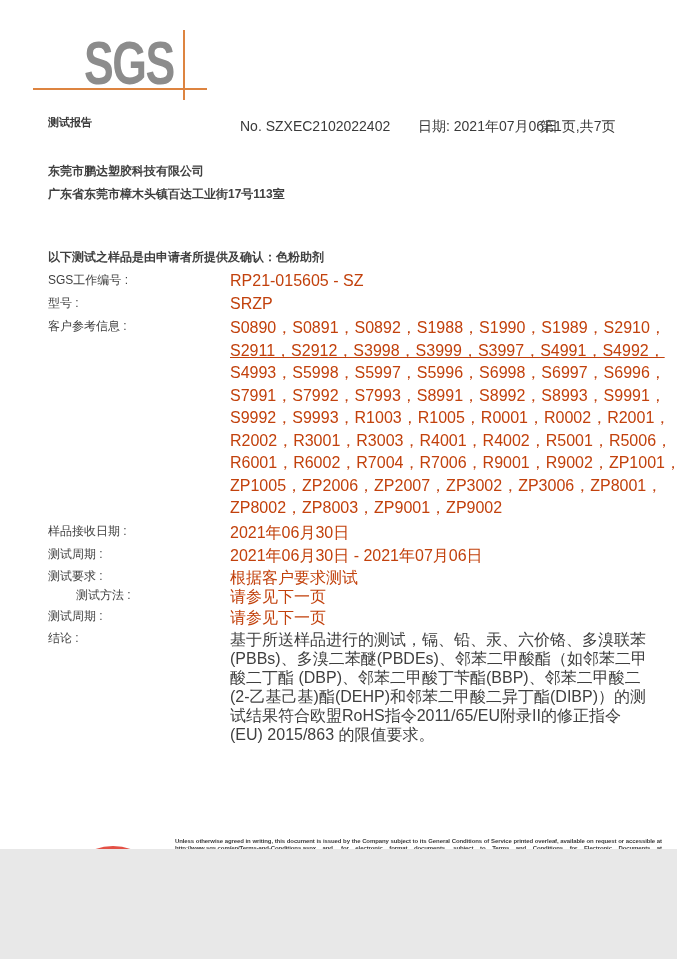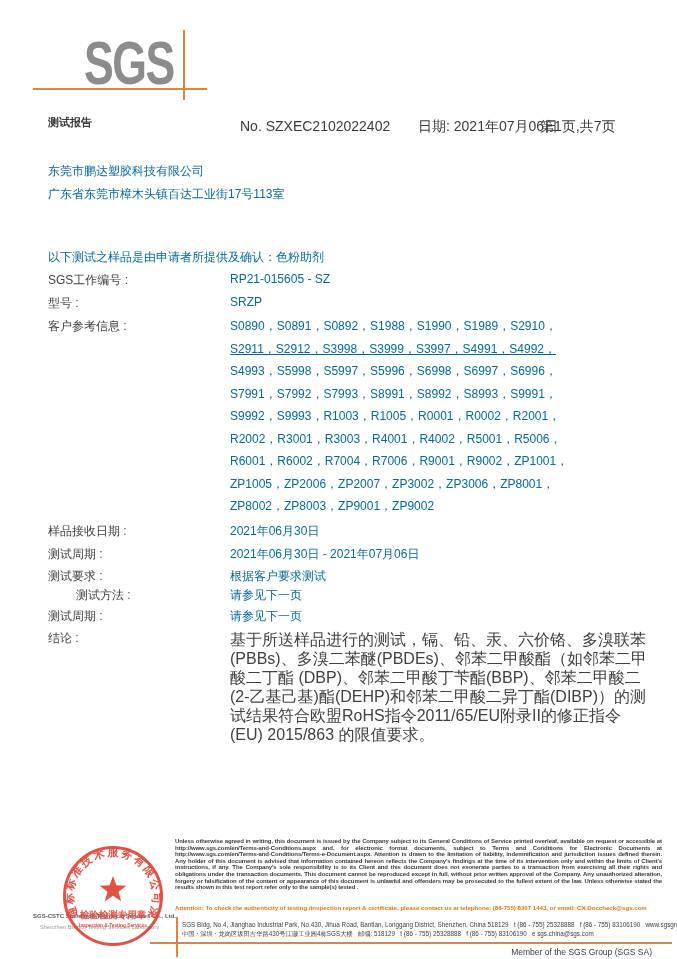--- a/index.html
+++ b/index.html
@@ -1,34 +1,34 @@
 <!DOCTYPE html>
 <html><head>
 <meta charset="utf-8">
 <style>
   html,body{margin:0;padding:0;background:#e8e8e8;}
   .page{
-    position:relative;width:677px;height:959px;background:#ffffff;
+    position:relative;width:677px;height:849px;background:#ffffff;
     font-family:"Liberation Sans", sans-serif;color:#3f3f3f;overflow:hidden;
     margin:0 auto;
   }
   .abs{position:absolute;}
   
   .logo-text{
     font-weight:bold;color:#8c8c8c;font-size:62px;line-height:1;
     letter-spacing:-2px;transform:scaleX(0.72);transform-origin:left top;
   }
   .accent{background:#dd8440;}
   
   .doc-title{font-size:11px;font-weight:bold;color:#3a3a3a;}
   .hdr-meta{font-size:14px;color:#3a3a3a;}
   
-  .body-text{font-size:12px;color:#0369a1;}
+  .body-text{font-size:12px;color:#404040;font-weight:bold;}
   .lbl{font-size:12px;color:#3f3f3f;white-space:nowrap;}
-  .val{font-size:12px;color:#0369a1;white-space:nowrap;text-align:center;}
+  .val{font-size:16px;color:#c2410c;white-space:nowrap;text-align:center;}
   .para{font-size:16px;color:#3f3f3f;line-height:19px;white-space:normal;}
   
   .legal{
     font-size:6px;line-height:6.6px;font-weight:600;color:#3c3c3c;
     text-align:justify;letter-spacing:-0.1px;
   }
   .attention{
     font-size:6.1px;line-height:6.6px;font-weight:bold;color:#e87511;
   }
   .addr-row{font-size:6.3px;line-height:9px;color:#3c3c3c;white-space:pre;}

